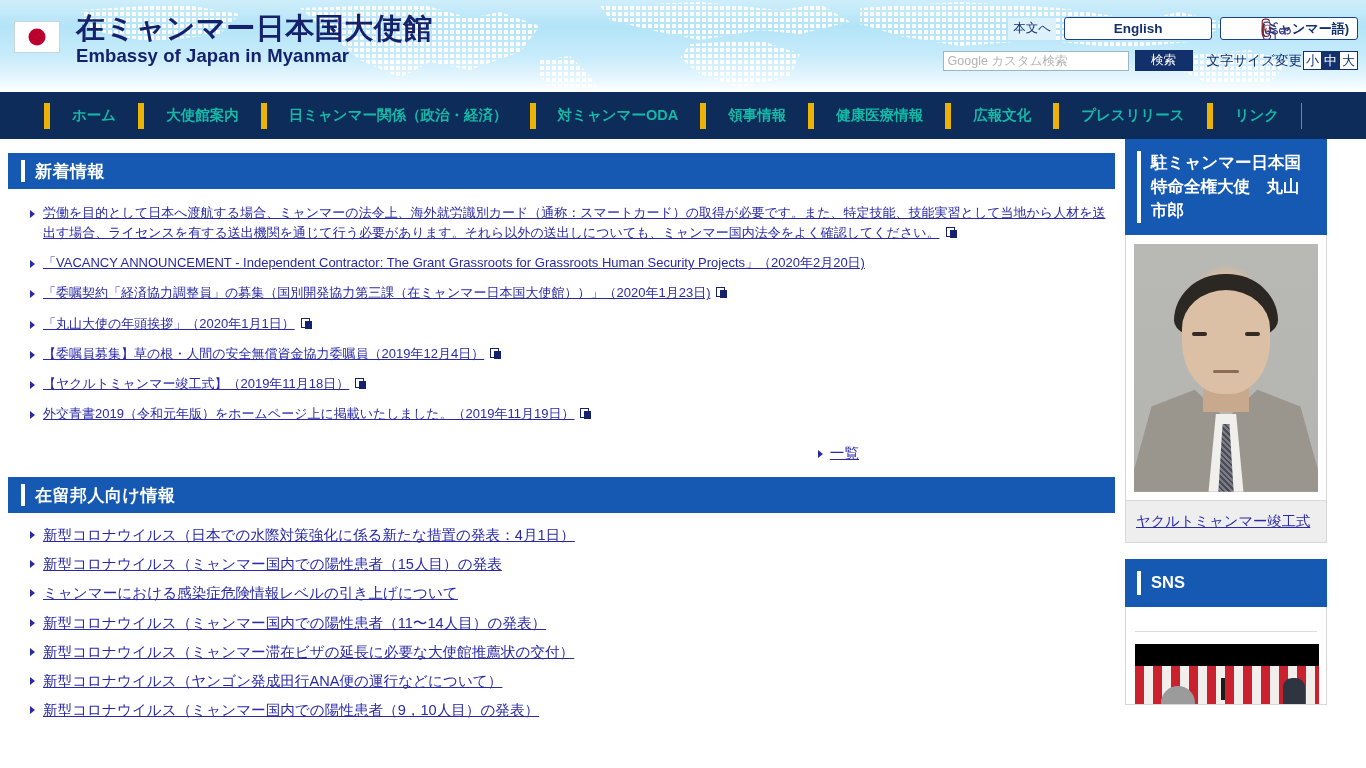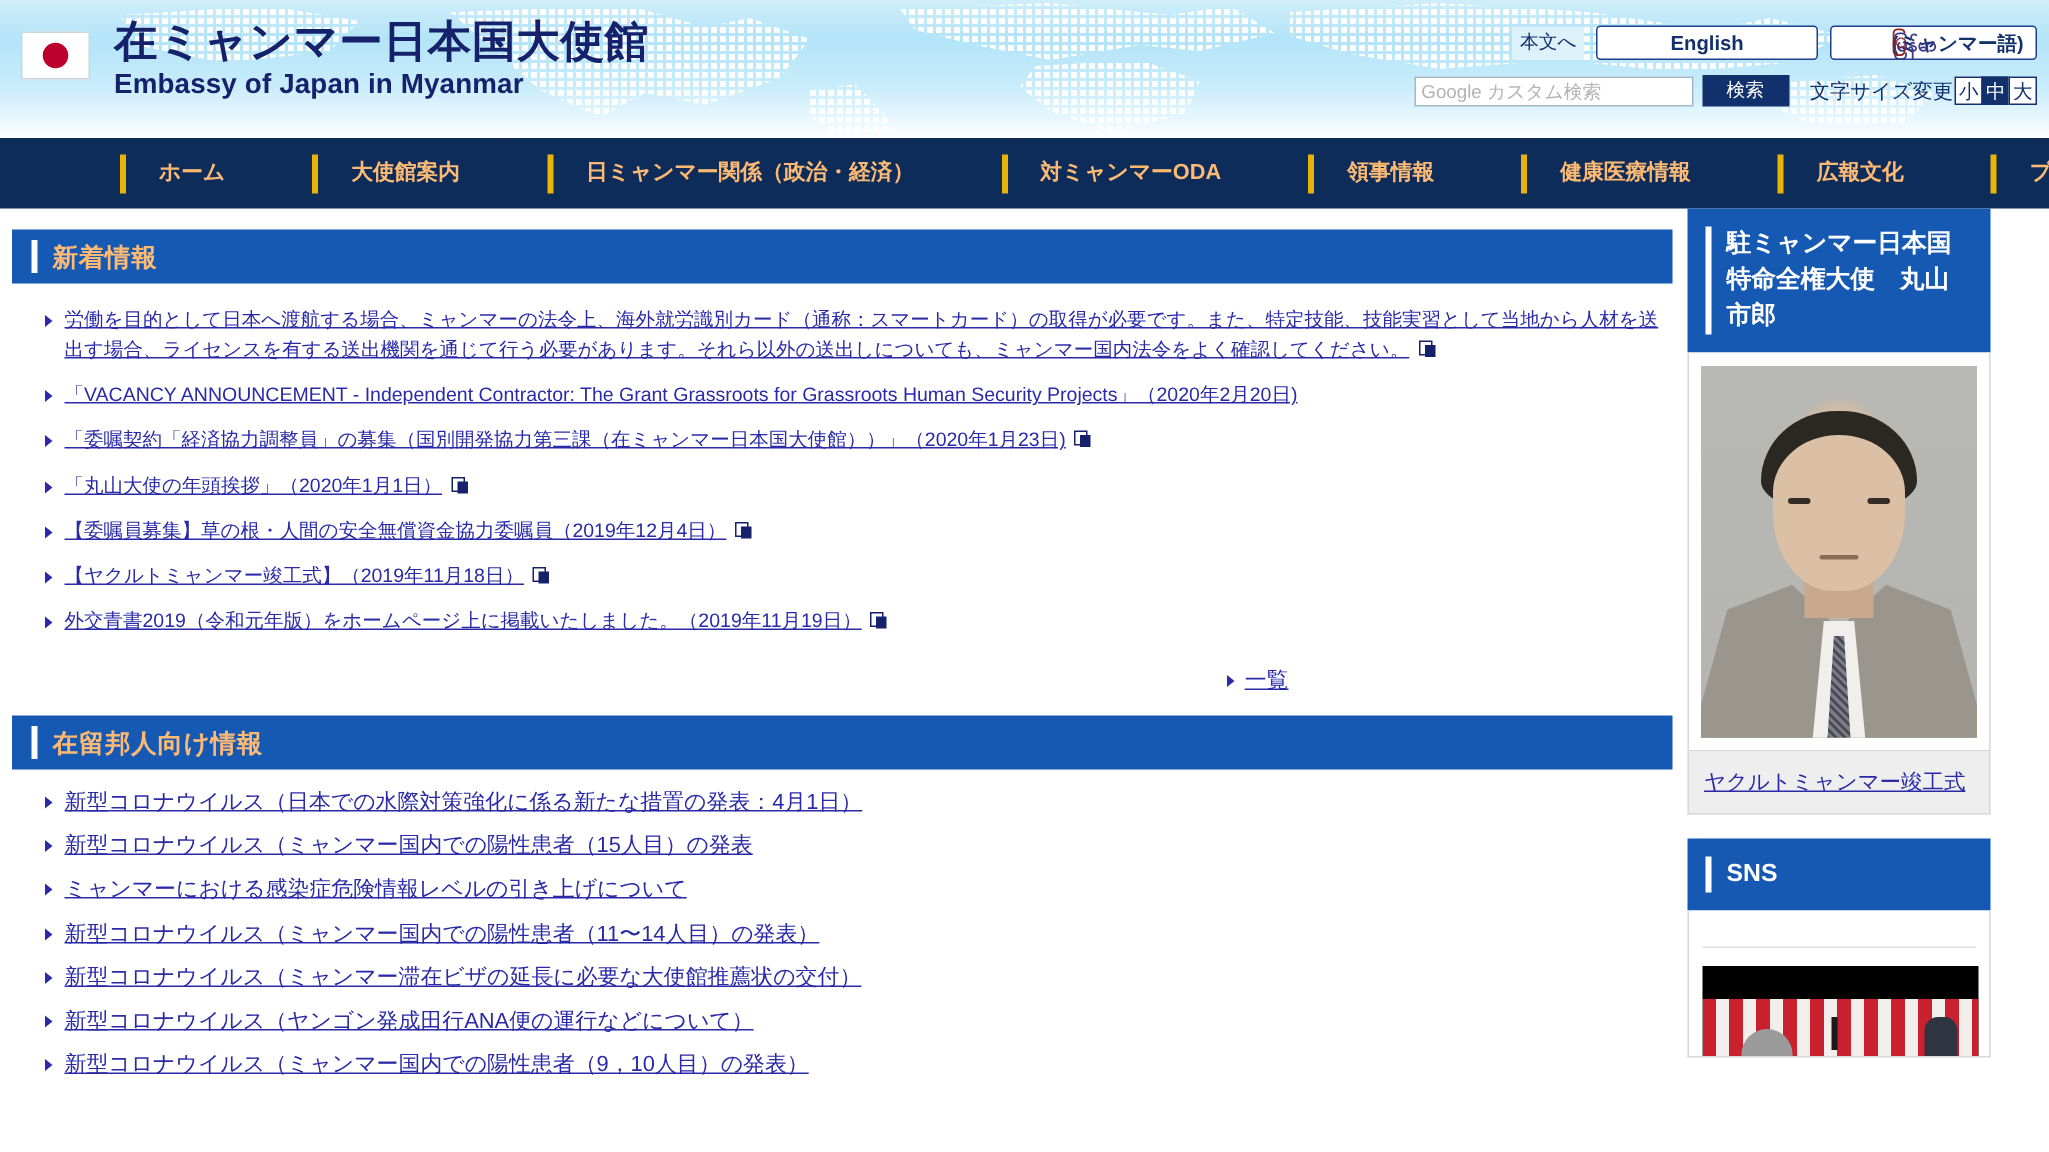--- a/index.html
+++ b/index.html
@@ -153,31 +153,30 @@
 
   
   .nav {
     width: 1366px; height: 47px;
     background: #0d2c59;
     display: flex; align-items: center;
     padding-left: 44px;
   }
   .nav-item {
     position: relative;
-    color: #fdba74;
+    color: #14b8a6;
     font-size: 14.5px;
     font-weight: bold;
     text-decoration: none;
     padding: 0 22px;
     white-space: nowrap;
     line-height: 1;
     display: inline-flex; align-items: center;
     height: 26px;
-    border-left: 4px solid #eab308;
-    margin-left: 36px;
+    border-left: 6px solid #eab308;
   }
   .nav-end { width: 1px; height: 26px; background: #6f86ab; }
 
   
   .page {
     width: 1366px;
     display: flex;
     align-items: flex-start;
     padding: 0;
   }
@@ -198,21 +197,21 @@
     height: 36px;
     display: flex; align-items: center;
     padding-left: 13px;
     margin-left: 8px;
     width: 1107px;
   }
   .sect-head .bar {
     width: 4px; height: 22px; background: #ffffff; margin-right: 10px; flex: none;
   }
   .sect-head .t {
-    color: #fdba74; font-size: 17px; font-weight: bold; letter-spacing: .5px;
+    color: #ffffff; font-size: 17px; font-weight: bold; letter-spacing: .5px;
   }
 
   .news-list { margin: 14px 0 0 0; padding: 0 0 0 30px; list-style: none; }
   .news-list li {
     position: relative;
     margin-bottom: 10px;
     padding-left: 13px;
     font-size: 13px;
     line-height: 1.55;
   }

